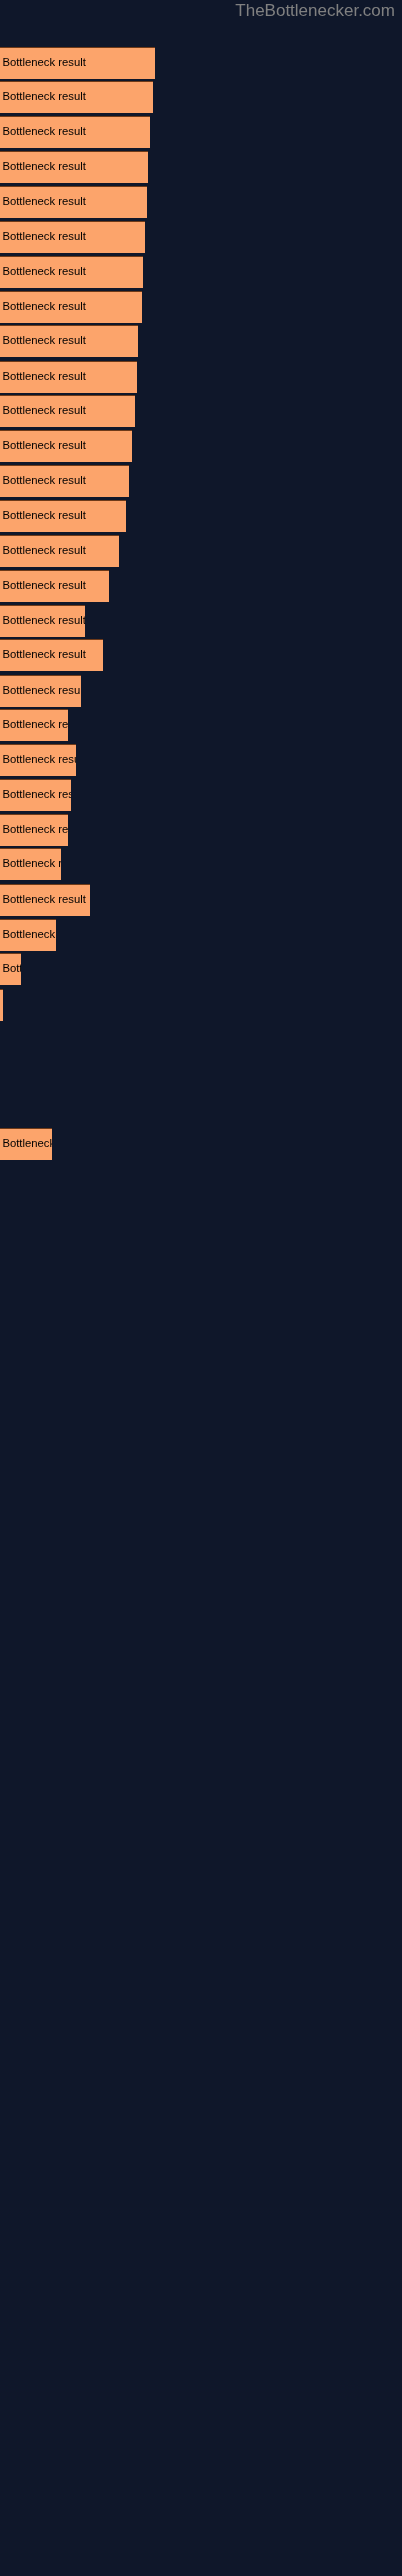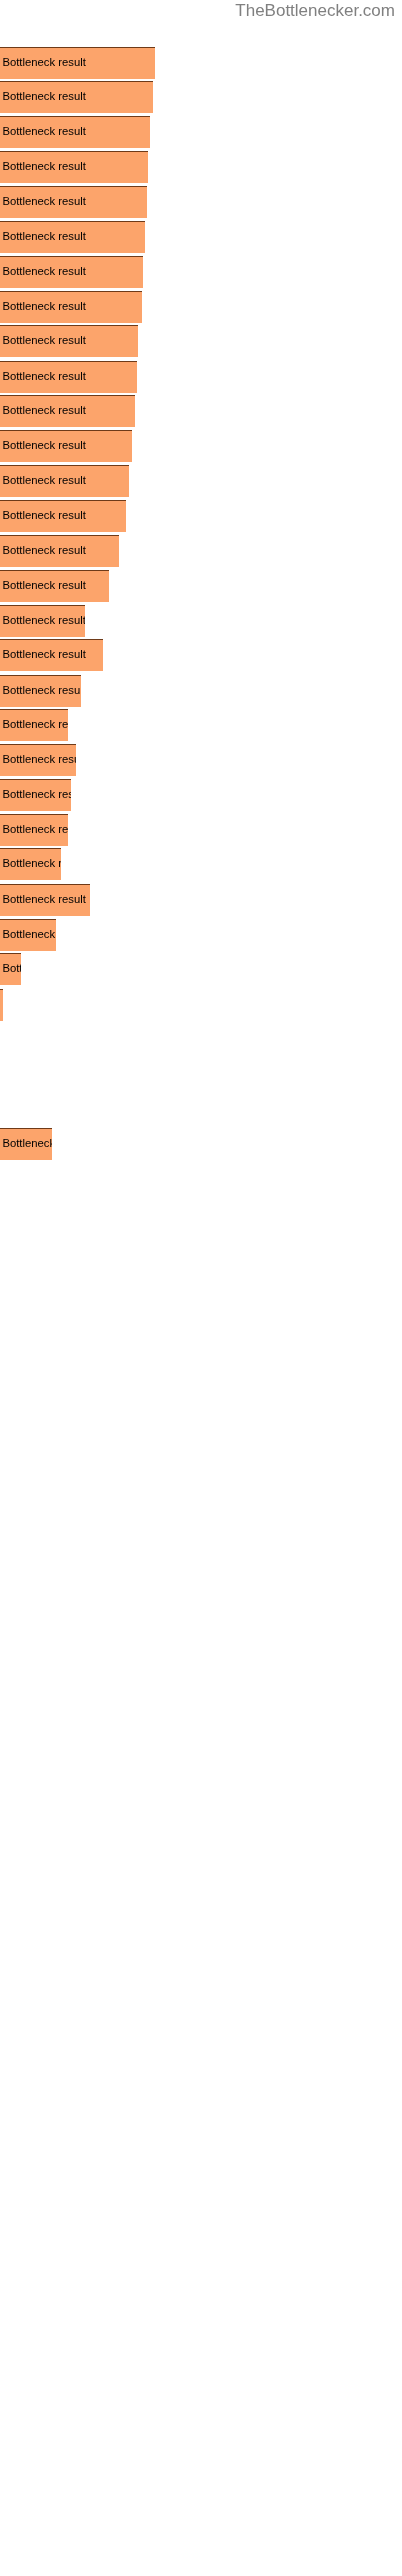--- a/index.html
+++ b/index.html
@@ -16,21 +16,21 @@
     font-family: "Liberation Sans", sans-serif;
     -webkit-font-smoothing: antialiased;
   }
 
   #chart-root {
     position: absolute;
     left: 0;
     top: 0;
     width: 403px;
     height: 2576px;
-    background: #ffffff;
+    background: #0f172a;
   }
 
   #site-title {
     position: absolute;
     right: 8px;
     top: 0.8px;
     font-size: 17px;
     line-height: 19.3px;
     color: #808080;
     font-family: "Liberation Sans", sans-serif;

